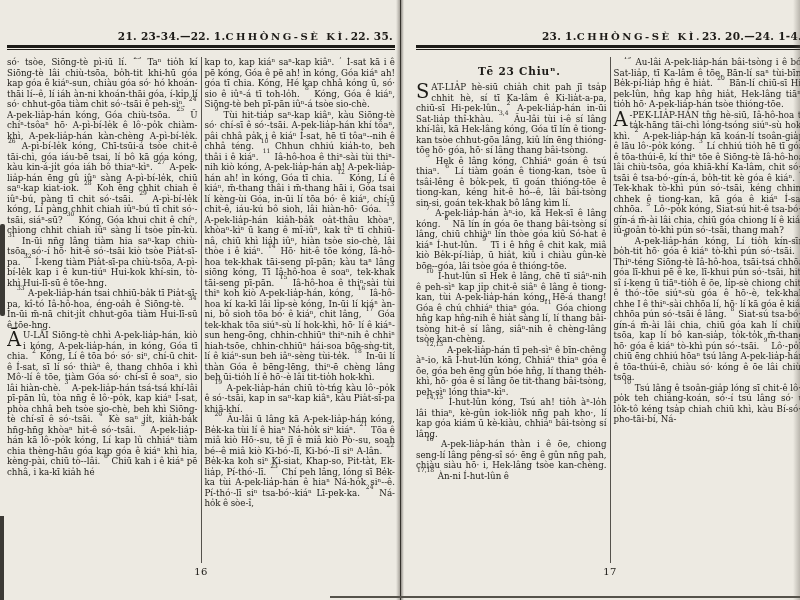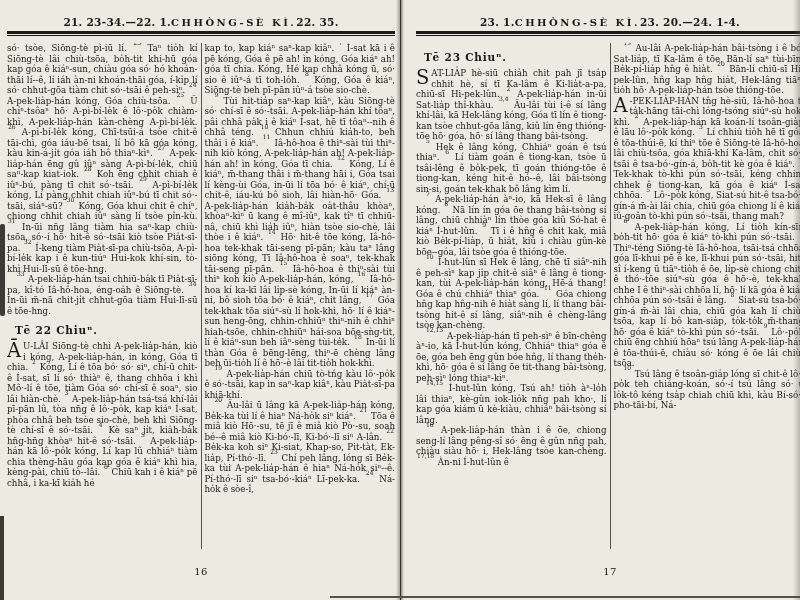--- a/index.html
+++ b/index.html
@@ -1,33 +1,33 @@
 <!DOCTYPE html>
 <html><head>
 <meta charset="utf-8">
 <style>
   html,body{margin:0;padding:0;}
   body{width:800px;height:600px;overflow:hidden;background:#b9b6af;}
   .scan{position:relative;width:800px;height:600px;background:#edeae2;font-family:"DejaVu Serif","Liberation Serif",serif;color:#1d1b17;overflow:hidden;}
   .page{position:absolute;top:16px;width:388px;}
   .page-left{left:7px;}
   .page-right{left:416px;}
-  .running-header{display:flex;justify-content:center;align-items:baseline;padding:0 2px;font-size:10.5px;font-weight:700;letter-spacing:.3px;}
+  .running-header{display:flex;justify-content:flex-end;align-items:baseline;padding:0 2px;font-size:10.5px;font-weight:700;letter-spacing:.3px;margin-top:14px;}
   .hdr-side{white-space:nowrap;}
   .hdr-center{font-size:10px;letter-spacing:2.5px;font-weight:700;}
   .rule-double{margin-top:3px;}
   .rule-thick{height:2.5px;background:#1d1b17;}
   .rule-thin{height:1px;background:#1d1b17;margin-top:1.5px;}
   .cols{display:flex;margin-top:7px;height:506px;overflow:hidden;}
   .col{flex:1 1 50%;min-width:0;}
   .col-divider{flex:0 0 1px;background:#55524c;margin:0 3px;}
   .para{margin:0;font-size:8.7px;line-height:10.5px;text-align:justify;word-spacing:-0.3px;}
   .para.indent{text-indent:9px;}
   .verse{font-size:6px;line-height:0;position:relative;top:-2.5px;margin:0 1px 0 1px;letter-spacing:0;}
-  .chapter-heading{text-align:left;font-weight:700;font-size:10.5px;letter-spacing:.8px;margin:8px 0 5px 8px;}
+  .chapter-heading{text-align:center;font-weight:700;font-size:10.5px;letter-spacing:.8px;margin:8px 0 5px 16px;}
   .dropcap{float:left;font-size:19.5px;line-height:17px;padding:1px 2px 0 0;}
   .page-number{position:absolute;left:0;right:0;top:550px;text-align:center;font-size:10px;letter-spacing:.5px;}
   .gutter{position:absolute;top:0;left:396px;width:8px;height:600px;background:linear-gradient(90deg,rgba(70,64,56,0) 0%,rgba(70,64,56,.38) 45%,rgba(40,36,30,.55) 55%,rgba(70,64,56,0) 100%);}
   .gutter-line{position:absolute;top:0;left:400px;width:1px;height:600px;background:#35322c;}
   .artifact{position:absolute;background:#3c3a35;}
   .artifact.a1{left:0;top:224px;width:5px;height:92px;border-radius:2px;}
   .artifact.a2{left:0;top:516px;width:4px;height:84px;}
   .artifact.a3{left:330px;top:596px;width:470px;height:2px;background:#55524a;}
   .artifact.a4{left:793px;top:0;width:7px;height:600px;background:linear-gradient(90deg,rgba(90,85,76,0),rgba(90,85,76,.35));}
 </style>
@@ -43,21 +43,20 @@
       <span class="hdr-side">22. 35.</span>
     </div>
     <div class="rule-double">
       <div class="rule-thick"></div>
       <div class="rule-thin"></div>
     </div>
     <div class="cols">
       <div class="col">
           <p class="para">só· tsòe, Siōng-tè pì-iū lí. <sup class="verse">23</sup> Taⁿ tio̍h kí Siōng-tè lâi chiù-tsōa, bo̍h-tit khi-hū góa kap góa ê kiáⁿ-sun, chiàu góa só· hó khoán-thāi lí--ê, lí iáh àn-ni khoán-thāi góa, í-ki̍p lí só· chhut-gōa tiàm chit só·-tsāi ê peh-sìⁿ. <sup class="verse">24</sup> A-pek-lia̍p-hán kóng, Góa chiù-tsōa. <sup class="verse">25</sup> Ū chíⁿ-tsôaⁿ hō· A-pì-bí-le̍k ê lô·-po̍k chiàm-khì, A-pek-lia̍p-hán kàn-chèng A-pì-bí-le̍k. <sup class="verse">26</sup> A-pì-bí-le̍k kóng, Chī-tsūi-á tsòe chit-ê tāi-chì, góa iáu-bē tsai, lí bô kā góa kóng, kàu kin-á-ji̍t góa iáh bô thiaⁿ-kìⁿ. <sup class="verse">27</sup> A-pek-lia̍p-hán ēng gû iûⁿ sàng A-pì-bí-le̍k, chiū saⁿ-kap kiat-iok. <sup class="verse">28</sup> Koh ēng chhit chiah ê iûⁿ-bú, pàng tī chit só·-tsāi. <sup class="verse">29</sup> A-pì-bí-le̍k kóng, Lí pàng chhit chiah iûⁿ-bú tī chit só·-tsāi, siáⁿ-sū? <sup class="verse">30</sup> Kóng, Góa khui chit ê chíⁿ, chiong chhit chiah iûⁿ sàng lí tsòe pîn-kù. <sup class="verse">31</sup> In-ūi nn̄g lâng tiàm hia saⁿ-kap chiù-tsōa, só·-í hō· hit-ê só·-tsāi kiò tsòe Pia̍t-sī-pa. <sup class="verse">32</sup> Í-keng tiàm Pia̍t-sī-pa chiù-tsōa, A-pì-bí-le̍k kap i ê kun-tiúⁿ Hui-kok khí-sin, tò-khì Hui-lī-sū ê tōe-hng.</p>
           <p class="para indent"><sup class="verse">33</sup> A-pek-lia̍p-hán tsai chhiū-ba̍k tī Pia̍t-sī-pa, kî-tó Iâ-hô-hoa, éng-oa̍h ê Siōng-tè. <sup class="verse">34</sup> In-ūi m̄-nā chit-ji̍t chhut-gōa tiàm Hui-lī-sū ê tōe-hng.</p>
-          <div class="chapter-heading">Tē 22 Chiuⁿ.</div>
           <p class="para"><span class="dropcap">Ā</span>U-LÂI Siōng-tè chhì A-pek-lia̍p-hán, kiò i kóng, A-pek-lia̍p-hán, in kóng, Góa tī chia. <sup class="verse">2</sup> Kóng, Lí ê tōa bó· só· siⁿ, chí-ū chit-ê Í-sat, sī lí só· thiàⁿ ê, thang chhōa i khì Mô·-lí ê tōe, tiàm Góa só· chí-sī ê soaⁿ, sio lâi hiàn-chè. <sup class="verse">3</sup> A-pek-lia̍p-hán tsá-tsá khí-lâi pī-pān lû, tòa nn̄g ê lô·-po̍k, kap kiáⁿ Í-sat, phòa chhâ beh tsòe sio-chè, beh khì Siōng-tè chí-sī ê só·-tsāi. <sup class="verse">4</sup> Kè saⁿ ji̍t, kia̍h-ba̍k hn̄g-hn̄g khòaⁿ hit-ê só·-tsāi. <sup class="verse">5</sup> A-pek-lia̍p-hán kā lô·-po̍k kóng, Lí kap lû chhiáⁿ tiàm chia thèng-hāu góa kap góa ê kiáⁿ khì hia, kèng-pài, chiū tò--lâi. <sup class="verse">6</sup> Chiū kah i ê kiáⁿ pē chhâ, i ka-kī kia̍h hé</p>
         </div>
       <div class="col-divider"></div>
       <div class="col">
           <p class="para">kap to, kap kiáⁿ saⁿ-kap kiâⁿ. <sup class="verse">7</sup> Í-sat kā i ê pē kóng, Góa ê pē ah! ìn kóng, Góa kiáⁿ ah! góa tī chia. Kóng, Hé kap chhâ kóng ū, só· sio ê iûⁿ-á tī toh-lo̍h. <sup class="verse">8</sup> Kóng, Góa ê kiáⁿ, Siōng-tè beh pī-pān iûⁿ-á tsòe sio-chè.</p>
           <p class="para indent"><sup class="verse">9</sup> Tùi hit-tia̍p saⁿ-kap kiâⁿ, kàu Siōng-tè só· chí-sī ê só·-tsāi. A-pek-lia̍p-hán khí tôaⁿ, pâi chhâ pa̍k i ê kiáⁿ Í-sat, hē tī tôaⁿ--nih ê chhâ téng. <sup class="verse">10</sup> Chhun chhiú kia̍h-to, beh thâi i ê kiáⁿ. <sup class="verse">11</sup> Iâ-hô-hoa ê thiⁿ-sài tùi thiⁿ-nih kiò kóng, A-pek-lia̍p-hán ah! A-pek-lia̍p-hán ah! ìn kóng, Góa tī chia. <sup class="verse">12</sup> Kóng, Lí ê kiáⁿ, m̄-thang thâi i m̄-thang hāi i, Góa tsai lí kèng-ùi Góa, in-ūi lí tōa bó· ê kiáⁿ, chí-ū chit-ê, iáu-kú bô sioh, lâi hiàn-hō· Góa. <sup class="verse">13</sup> A-pek-lia̍p-hán kia̍h-ba̍k oa̍t-thâu khòaⁿ, khòaⁿ-kìⁿ ū kang ê mî-iûⁿ, kak tîⁿ tī chhiū-nâ, chiū khì lia̍h iûⁿ, hiàn tsòe sio-chè, lâi thòe i ê kiáⁿ. <sup class="verse">14</sup> Hō· hit-ê tōe kóng, Iâ-hô-hoa tek-khak tāi-seng pī-pān; kàu taⁿ lâng siōng kóng, Tī Iâ-hô-hoa ê soaⁿ, tek-khak tāi-seng pī-pān. <sup class="verse">15</sup> Iâ-hô-hoa ê thiⁿ-sài tùi thiⁿ koh kiò A-pek-lia̍p-hán, kóng, <sup class="verse">16</sup> Iâ-hô-hoa kí ka-kī lâi li̍p-sè kóng, In-ūi lí kiáⁿ àn-ni, bô sioh tōa bó· ê kiáⁿ, chit lâng, <sup class="verse">17</sup> Góa tek-khak tōa siúⁿ-sù lí hok-khì, hō· lí ê kiáⁿ-sun heng-ōng, chhin-chhiūⁿ thiⁿ-nih ê chhiⁿ hiah-tsōe, chhin-chhiūⁿ hái-soa bōe-sǹg-tit, lí ê kiáⁿ-sun beh iâⁿ-sèng tùi-te̍k. <sup class="verse">18</sup> In-ūi lí thàn Góa ê bēng-lēng, thiⁿ-ē chèng lâng beh ūi-tio̍h lí ê hō·-è lâi tit-tio̍h hok-khì.</p>
           <p class="para indent"><sup class="verse">19</sup> A-pek-lia̍p-hán chiū tò-tńg kàu lô·-po̍k ê só·-tsāi, kap in saⁿ-kap kiâⁿ, kàu Pia̍t-sī-pa khiā-khí.</p>
           <p class="para indent"><sup class="verse">20</sup> Āu-lâi ū lâng kā A-pek-lia̍p-hán kóng, Be̍k-ka tùi lí ê hiaⁿ Ná-ho̍k siⁿ kiáⁿ. <sup class="verse">21</sup> Tōa ê miâ kiò Hō·-su, tē jī ê miâ kiò Pò·-su, soah bé--ê miâ kiò Ki-bó·-lī, Ki-bó·-lī siⁿ A-lân. <sup class="verse">22</sup> Be̍k-ka koh siⁿ Ki-siat, Khap-so, Pit-tàt, Ek-lia̍p, Pí-thó·-lī. <sup class="verse">23</sup> Chí peh lâng, lóng sī Be̍k-ka tùi A-pek-lia̍p-hán ê hiaⁿ Ná-ho̍k siⁿ--ê. Pí-thó·-lī siⁿ tsa-bó·-kiáⁿ Lī-pek-ka. <sup class="verse">24</sup> Ná-ho̍k ê sòe-î,</p>
         </div>
     </div>

